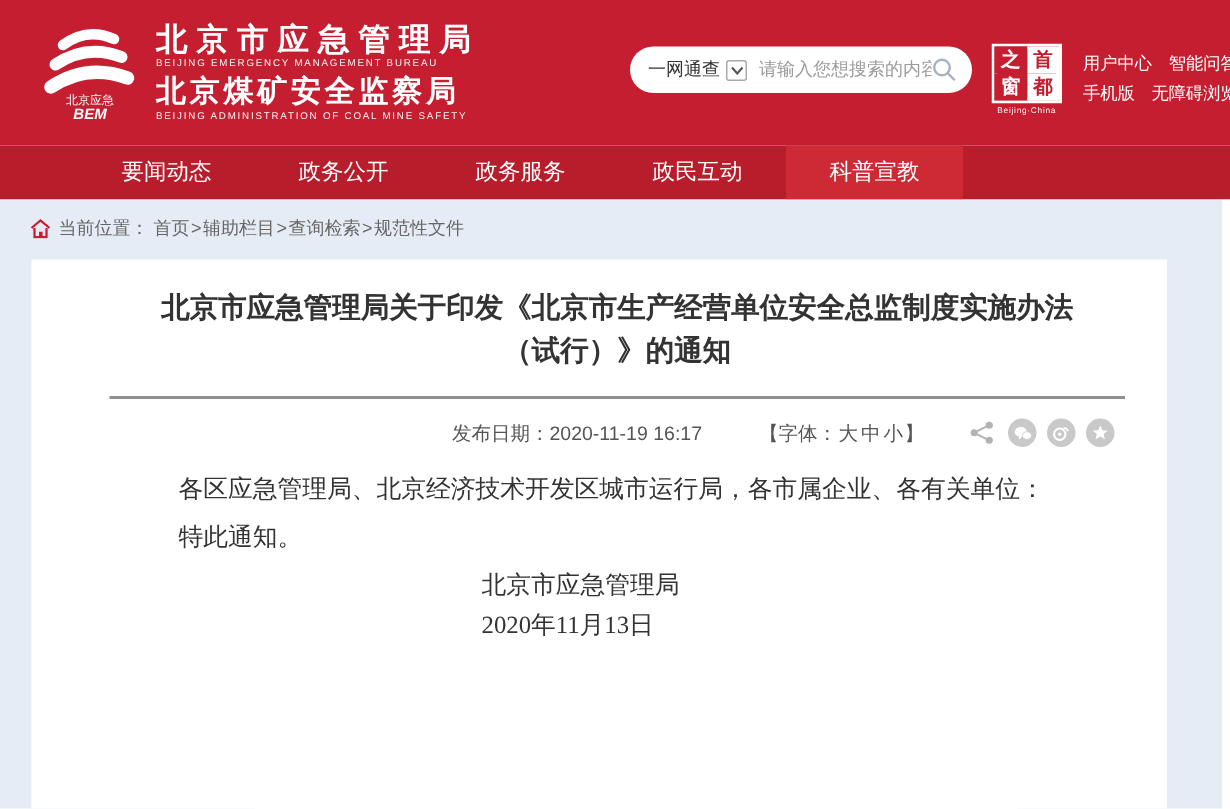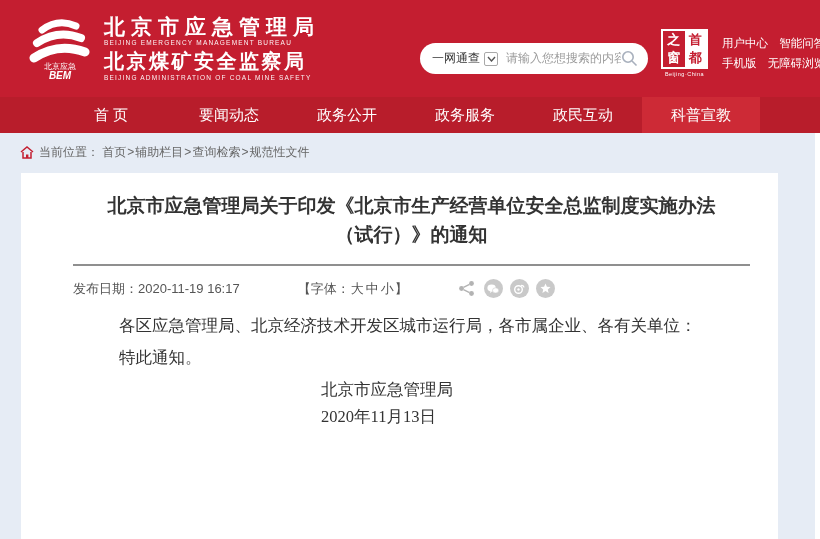--- a/index.html
+++ b/index.html
@@ -9,21 +9,21 @@
   
   .header { position:absolute; top:0; left:0; width:820px; height:97px;
     background:#c41e30; display:flex; align-items:center; }
   .brand { display:flex; align-items:center; margin-left:28px; }
   .emblem { width:64px; height:66px; flex:0 0 auto; }
   .orgs { margin-left:12px; color:#fff; }
   .org-cn1 { font-size:21px; font-weight:bold; letter-spacing:6px; line-height:23px; }
   .org-en { font-size:6.5px; letter-spacing:1.2px; line-height:9px; opacity:.95; }
   .org-cn2 { font-size:20px; font-weight:bold; letter-spacing:2.5px; line-height:23px; margin-top:3px; }
 
-  .searchbar { position:absolute; left:420px; top:43px; width:228px; height:31px;
+  .searchbar { position:absolute; left:420px; top:31px; width:228px; height:31px;
     background:#fff; border-radius:16px; display:flex; align-items:center; padding:0 10px 0 12px; }
   .search-cat { display:flex; align-items:center; cursor:pointer; }
   .search-cat-label { font-size:12px; color:#333; }
   .cat-box { width:14px; height:14px; border:1px solid #a9a9a9; border-radius:2px;
     margin-left:4px; display:flex; align-items:center; justify-content:center; }
   .search-input { flex:1; border:none; outline:none; font-size:12px; color:#7f1d1d;
     margin-left:8px; min-width:0; font-family:Liberation Mono, monospace; }
   .search-input::placeholder { color:#9b9b9b; }
   .mag { width:17px; height:17px; flex:0 0 auto; cursor:pointer; }
 
@@ -56,22 +56,22 @@
   .crumb-text { font-size:12px; color:#666; }
   .crumb-text .seg { color:#666; cursor:pointer; }
   .crumb-sep { margin:0 1px; }
 
   
   .content { position:absolute; top:173px; left:21px; width:757px; height:366px;
     background:#fff; padding:18px 28px 0 52px; }
   .art-title { width:620px; margin:0 auto; text-align:center; color:#333;
     font-size:19px; font-weight:bold; line-height:29px; }
   .divider { height:0; border-top:2px solid #8f8f8f; margin:15px 0 0 0; }
-  .meta { margin-top:13px; display:flex; align-items:center; justify-content:flex-start;
-    font-size:13px; color:#555;gap:20px; }
+  .meta { margin-top:13px; display:flex; align-items:center; justify-content:flex-end;
+    font-size:13px; color:#555; }
   .meta .pub { margin-right:38px; }
   .fontsize { margin-right:30px; }
   .fontsize .fs { cursor:pointer; margin:0 1px; }
   .share-row { display:flex; align-items:center; }
   .share-ic { width:17px; height:17px; margin-right:9px; cursor:pointer; }
   .circ { width:19px; height:19px; border-radius:50%; background:#c9c9c9; margin-right:7px;
     display:flex; align-items:center; justify-content:center; cursor:pointer; }
 
   .body-text { margin-top:14px; padding-left:13px; padding-right:15px;
     font-family:"Liberation Serif","DejaVu Serif",serif; font-size:16.5px;
@@ -136,21 +136,20 @@
     </div>
     <div>
       <a>手机版</a>
       <a>无障碍浏览</a>
     </div>
   </div>
 </div>
 
 <div class="nav">
   <div class="nav-inner">
-    <div class="nav-item">首 页</div>
     <div class="nav-item">要闻动态</div>
     <div class="nav-item">政务公开</div>
     <div class="nav-item">政务服务</div>
     <div class="nav-item">政民互动</div>
     <div class="nav-item active">科普宣教</div>
   </div>
 </div>
 
 <div class="page-bg"></div>
 <div class="right-strip"></div>

